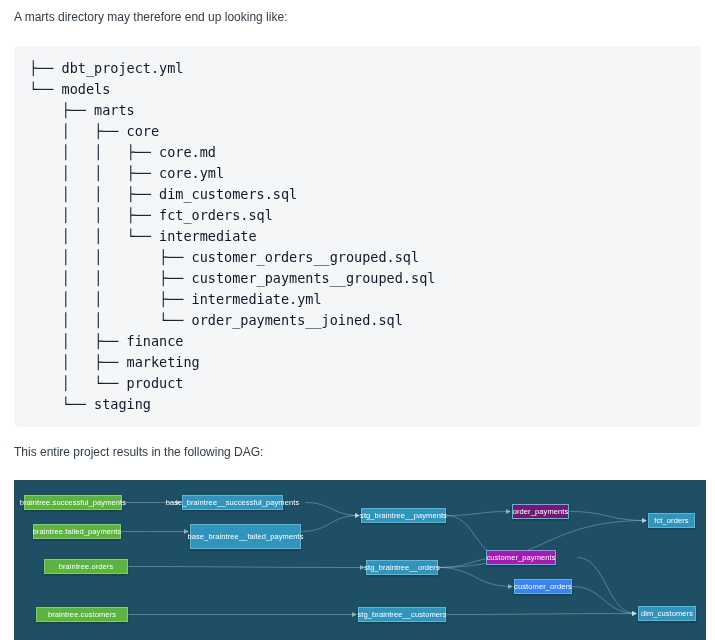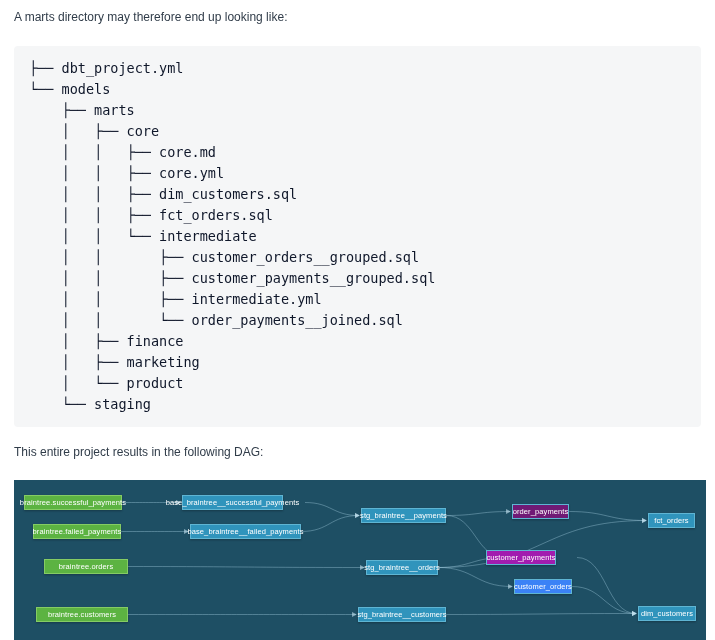--- a/index.html
+++ b/index.html
@@ -95,21 +95,21 @@
         <path d="M424,87.5 C461,87.5 461,106.5 498,106.5" fill="none" stroke="rgba(168,210,228,0.38)" stroke-width="1" marker-end="url(#arrow)"></path>
         <path d="M424,87.5 C528,87.5 528,40.5 632,40.5" fill="none" stroke="rgba(168,210,228,0.38)" stroke-width="1" marker-end="url(#arrow)"></path>
         <path d="M555,31.5 C593.5,31.5 593.5,40.5 632,40.5" fill="none" stroke="rgba(168,210,228,0.38)" stroke-width="1" marker-end="url(#arrow)"></path>
         <path d="M563,77.5 C592.5,77.5 592.5,133.5 622,133.5" fill="none" stroke="rgba(168,210,228,0.38)" stroke-width="1" marker-end="url(#arrow)"></path>
         <path d="M558,106.5 C590,106.5 590,133.5 622,133.5" fill="none" stroke="rgba(168,210,228,0.38)" stroke-width="1" marker-end="url(#arrow)"></path>
         <path d="M432,134.5 C527,134.5 527,133.5 622,133.5" fill="none" stroke="rgba(168,210,228,0.38)" stroke-width="1" marker-end="url(#arrow)"></path>
       </svg>
       <div class="dag-node" style="left: 10px; top: 15px; width: 98px; height: 15px; background: rgb(92, 179, 66); border: 1px solid rgb(133, 204, 100);">braintree.successful_payments</div>
       <div class="dag-node" style="left: 168px; top: 15px; width: 101px; height: 15px; background: rgb(48, 148, 188); border: 1px solid rgb(95, 181, 211);">base_braintree__successful_payments</div>
       <div class="dag-node" style="left: 19px; top: 44px; width: 88px; height: 15px; background: rgb(92, 179, 66); border: 1px solid rgb(133, 204, 100);">braintree.failed_payments</div>
-      <div class="dag-node" style="left: 176px; top: 44px; width: 111px; height: 15px; background: rgb(48, 148, 188); border: 1px solid rgb(95, 181, 211);">base_braintree__failed_payments</div>
+      <div class="dag-node" style="left: 176px; top: 44px; width: 111px; height: 25px; background: rgb(48, 148, 188); border: 1px solid rgb(95, 181, 211);">base_braintree__failed_payments</div>
       <div class="dag-node" style="left: 347px; top: 28px; width: 85px; height: 15px; background: rgb(48, 148, 188); border: 1px solid rgb(95, 181, 211);">stg_braintree__payments</div>
       <div class="dag-node" style="left: 498px; top: 24px; width: 57px; height: 15px; background: #701a75; border: 1px solid rgb(95, 181, 211);">order_payments</div>
       <div class="dag-node" style="left: 634px; top: 33px; width: 47px; height: 15px; background: rgb(48, 148, 188); border: 1px solid rgb(95, 181, 211);">fct_orders</div>
       <div class="dag-node" style="left: 30px; top: 79px; width: 84px; height: 15px; background: rgb(92, 179, 66); border: 1px solid rgb(133, 204, 100);">braintree.orders</div>
       <div class="dag-node" style="left: 352px; top: 80px; width: 72px; height: 15px; background: rgb(48, 148, 188); border: 1px solid rgb(95, 181, 211);">stg_braintree__orders</div>
       <div class="dag-node" style="left: 472px; top: 70px; width: 70px; height: 15px; background: #a21caf; border: 1px solid rgb(95, 181, 211);">customer_payments</div>
       <div class="dag-node" style="left: 500px; top: 99px; width: 58px; height: 15px; background: #3b82f6; border: 1px solid rgb(95, 181, 211);">customer_orders</div>
       <div class="dag-node" style="left: 22px; top: 127px; width: 92px; height: 15px; background: rgb(92, 179, 66); border: 1px solid rgb(133, 204, 100);">braintree.customers</div>
       <div class="dag-node" style="left: 344px; top: 127px; width: 88px; height: 15px; background: rgb(48, 148, 188); border: 1px solid rgb(95, 181, 211);">stg_braintree__customers</div>
       <div class="dag-node" style="left: 624px; top: 126px; width: 58px; height: 15px; background: rgb(48, 148, 188); border: 1px solid rgb(95, 181, 211);">dim_customers</div>

